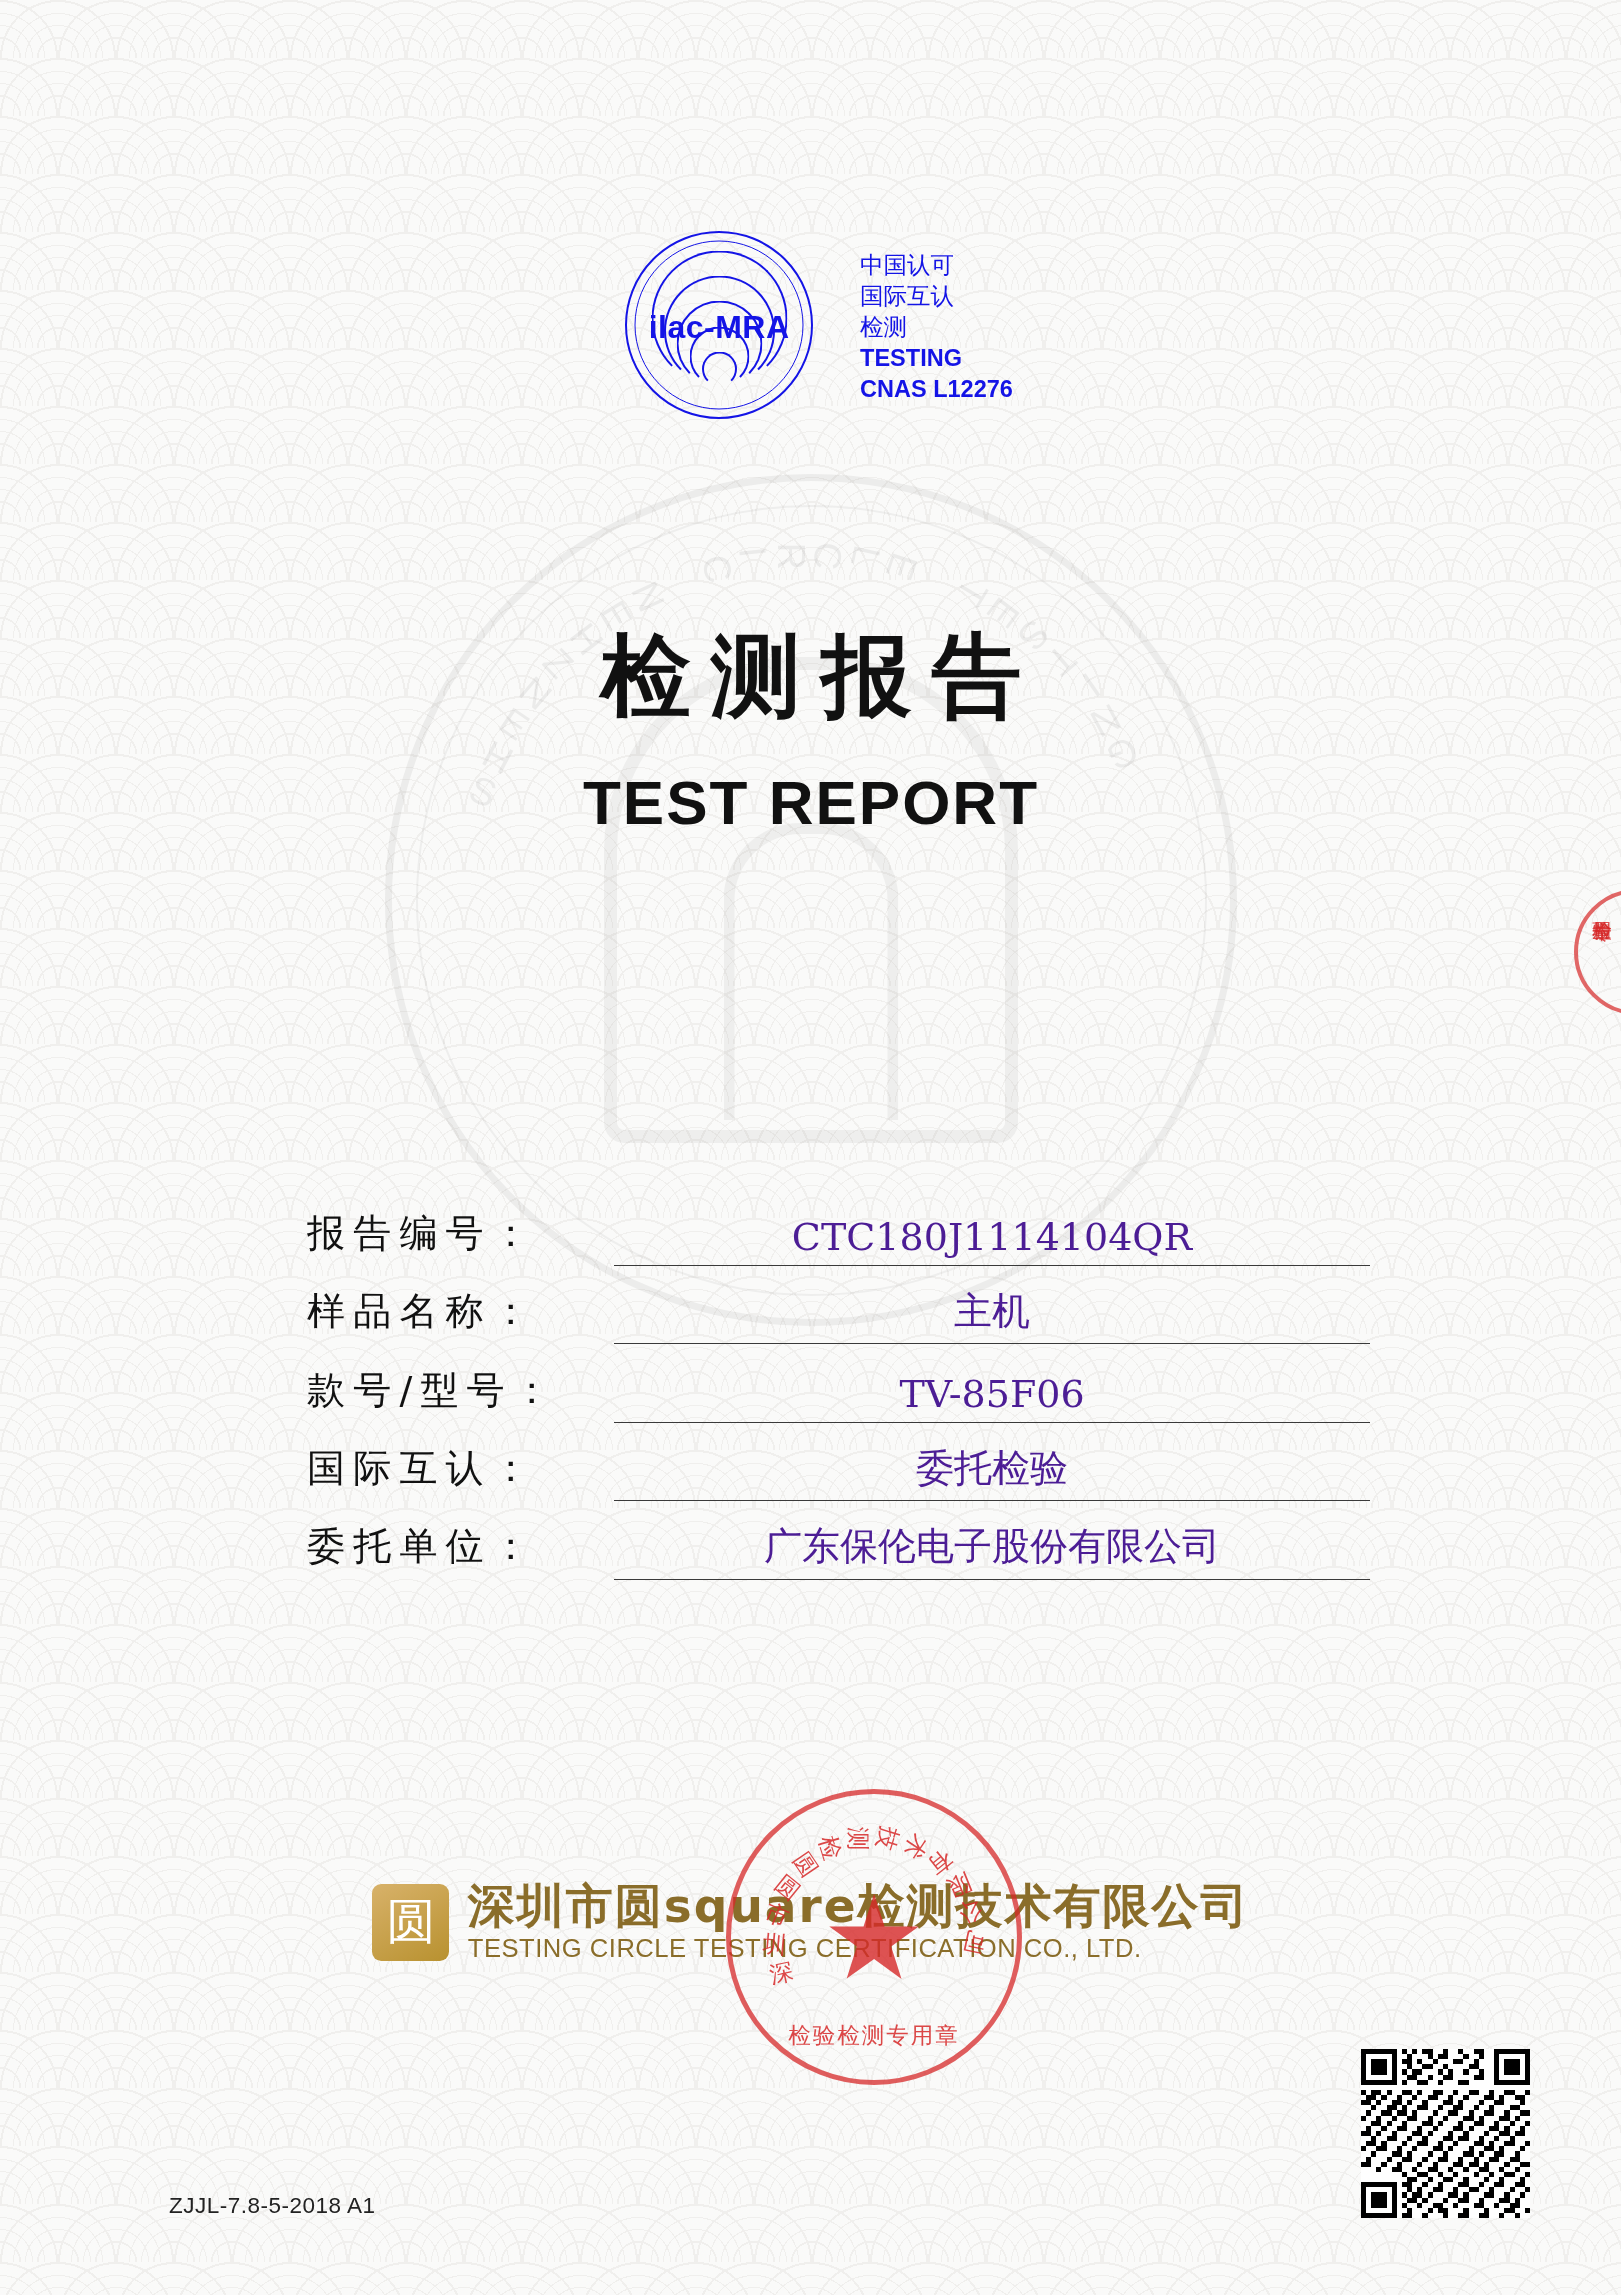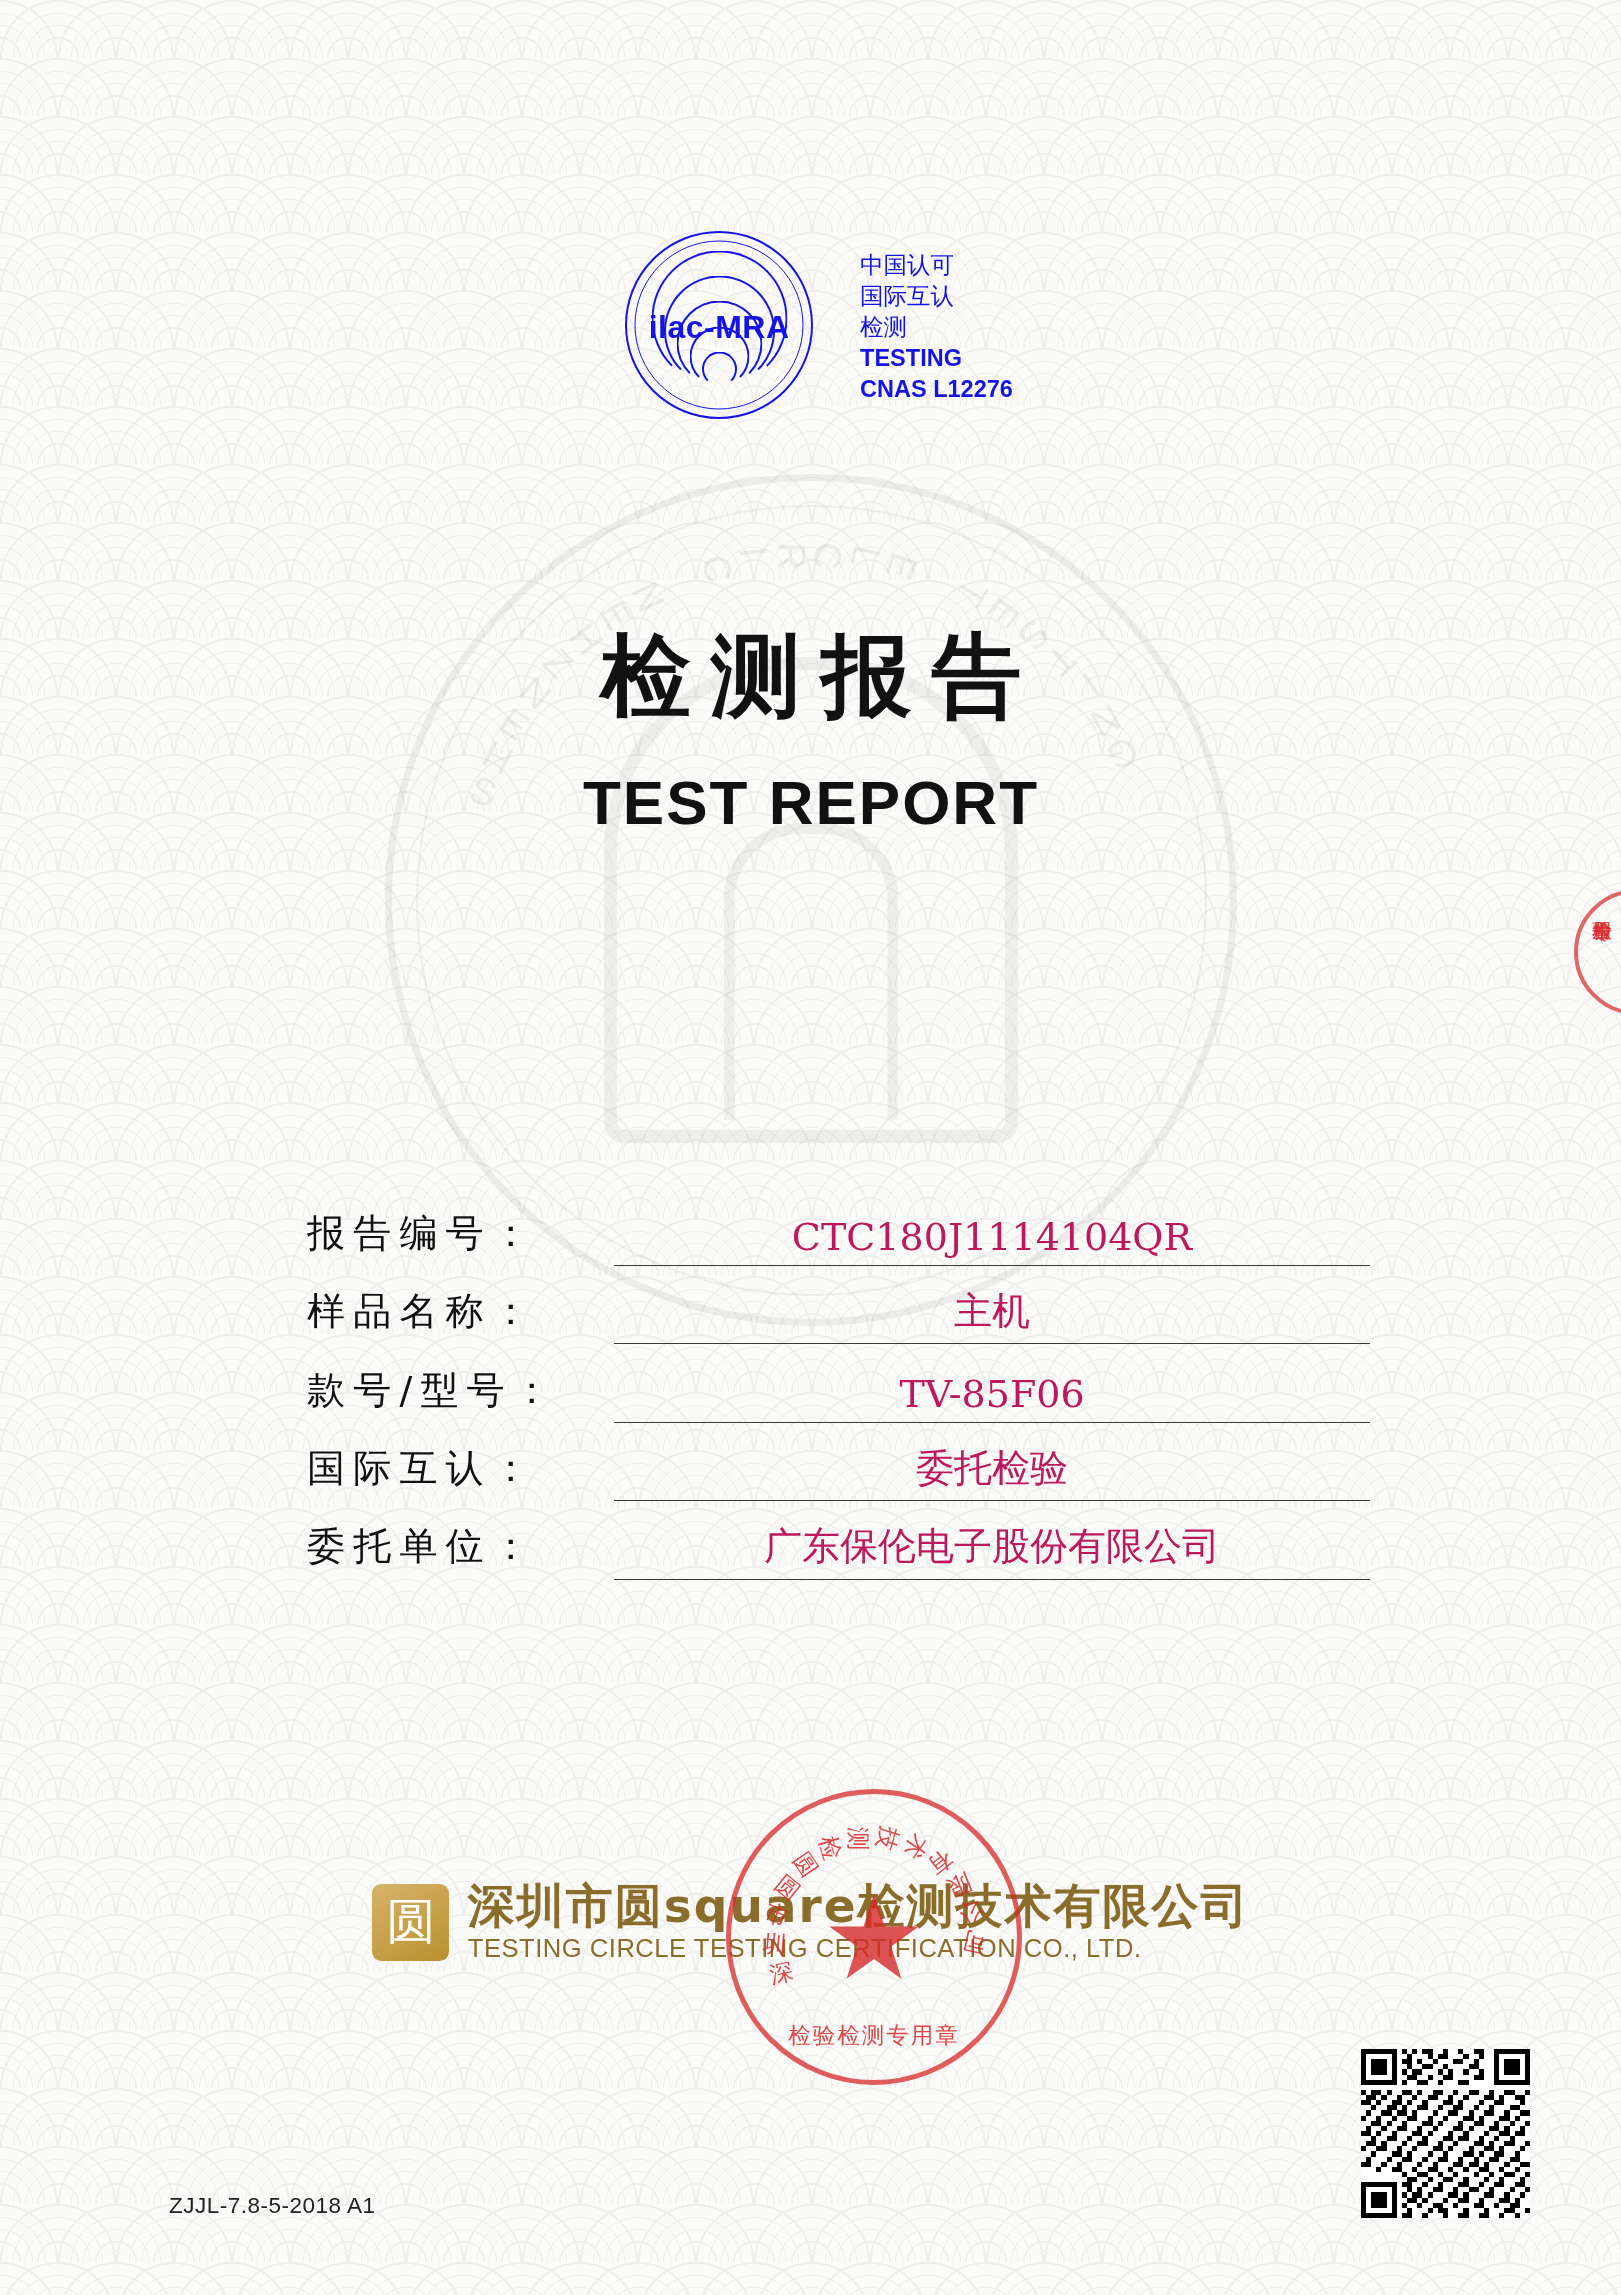--- a/index.html
+++ b/index.html
@@ -237,21 +237,21 @@
     padding-bottom: 7.2px;
   }
   .field-value-wrap {
     flex: 1;
     border-bottom: 1.5px solid #3a3a3a;
     text-align: center;
     padding-bottom: 6.1px;
   }
   .field-value {
     font-size: 38px;
-    color: #be185d;
+    color: #4c1d95;
     font-family: "DejaVu Serif", serif;
     white-space: nowrap;
   }
   .field-value.sans {
     font-family: "DejaVu Sans", sans-serif;
   }
 
   
   .company-block {
     position: absolute;

